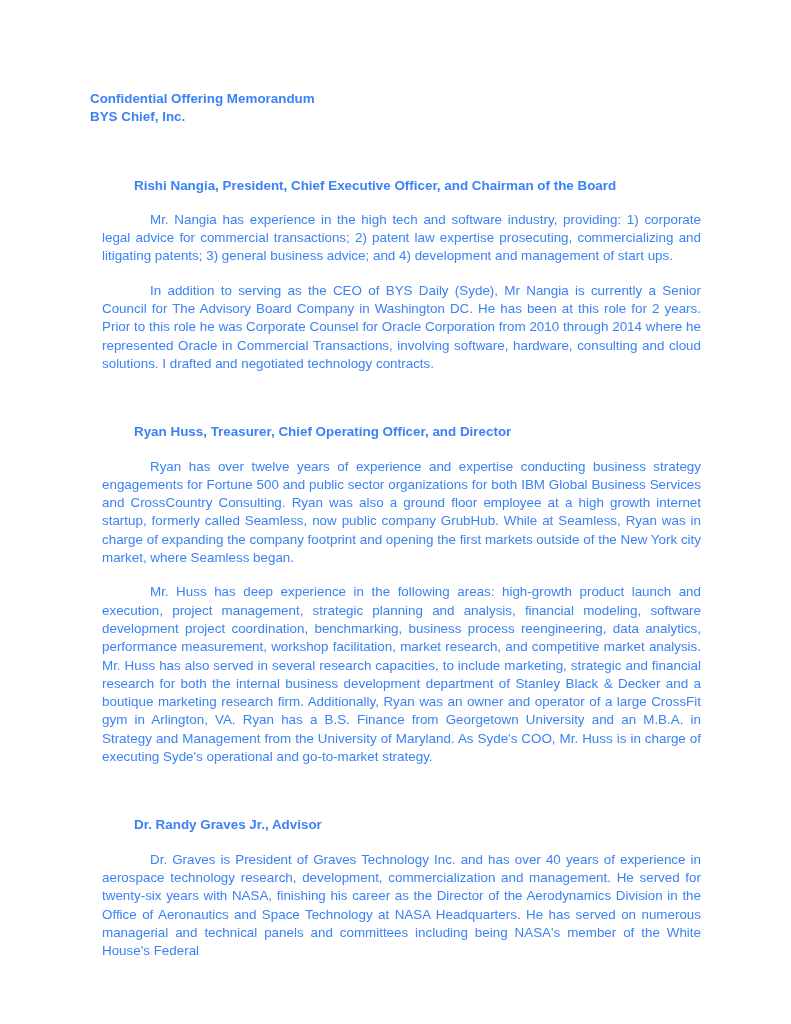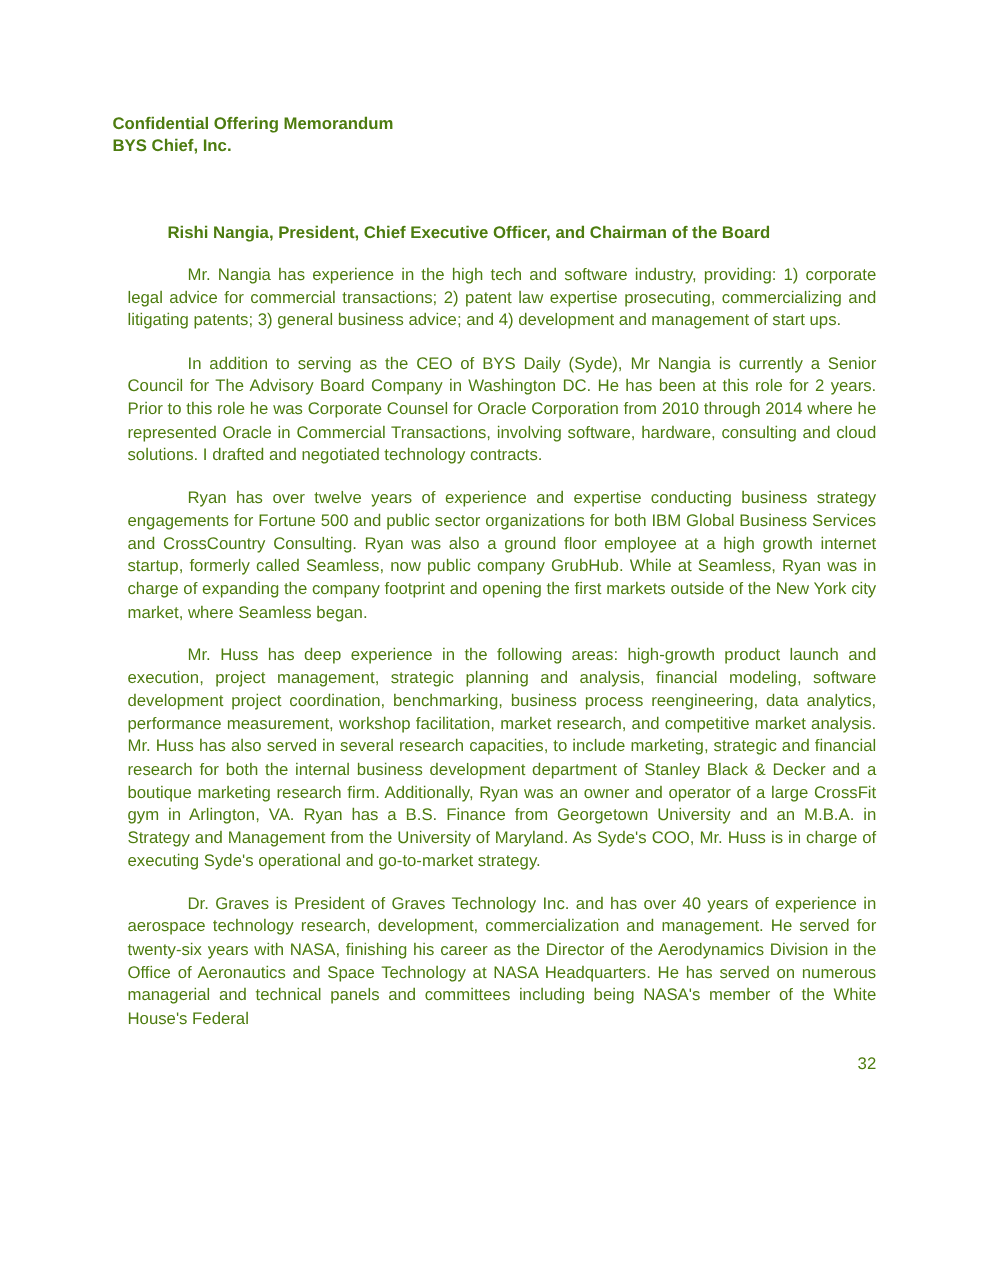--- a/index.html
+++ b/index.html
@@ -9,21 +9,21 @@
   }
   .page {
     position: relative;
     width: 791px;
     height: 972px;
     background: #ffffff;
     overflow: hidden;
     font-family: "Liberation Sans", "DejaVu Sans", sans-serif;
     font-size: 13.4px;
     line-height: 18.3px;
-    color: #4d7c0f;
+    color: #3b82f6;
     box-sizing: border-box;
   }
   .content {
     padding: 90px 90px 0 90px;
   }
   .doc-header div {
     font-weight: bold;
   }
   .heading {
     font-size: 13.4px;
@@ -53,24 +53,26 @@
       <div>BYS Chief, Inc.</div>
     </div>
 
     <div class="section">
       <div class="heading">Rishi Nangia, President, Chief Executive Officer, and Chairman of the Board</div>
       <p>Mr. Nangia has experience in the high tech and software industry, providing: 1) corporate legal advice for commercial transactions; 2) patent law expertise prosecuting, commercializing and litigating patents; 3) general business advice; and 4) development and management of start ups.</p>
       <p>In addition to serving as the CEO of BYS Daily (Syde), Mr Nangia is currently a Senior Council for The Advisory Board Company in Washington DC.  He has been at this role for 2 years.  Prior to this role he was Corporate Counsel for Oracle Corporation from 2010 through 2014 where he represented Oracle in Commercial Transactions, involving software, hardware, consulting and cloud solutions. I drafted and negotiated technology contracts.</p>
     </div>
 
     <div class="section">
+      <div class="heading">Ryan Huss, Treasurer, Chief Operating Officer, and Director</div>
       <p>Ryan has over twelve years of experience and expertise conducting business strategy engagements for Fortune 500 and public sector organizations for both IBM Global Business Services and CrossCountry Consulting. Ryan was also a ground floor employee at a high growth internet startup, formerly called Seamless, now public company GrubHub.  While at Seamless, Ryan was in charge of expanding the company footprint and opening the first markets outside of the New York city market, where Seamless began.</p>
       <p>Mr. Huss has deep experience in the following areas: high-growth product launch and execution, project management, strategic planning and analysis, financial modeling, software development project coordination, benchmarking, business process reengineering, data analytics, performance measurement, workshop facilitation, market research, and competitive market analysis.  Mr. Huss has also served in several research capacities, to include marketing, strategic and financial research for both the internal business development department of Stanley Black &amp; Decker and a boutique marketing research firm. Additionally, Ryan was an owner and operator of a large CrossFit gym in Arlington, VA.  Ryan has a B.S. Finance from Georgetown University and an M.B.A. in Strategy and Management from the University of Maryland.  As Syde's COO, Mr. Huss is in charge of executing Syde's operational and go-to-market strategy.</p>
     </div>
 
     <div class="section">
+      <div class="heading">Dr. Randy Graves Jr., Advisor</div>
       <p>Dr. Graves is President of Graves Technology Inc. and has over 40 years of experience in aerospace technology research, development, commercialization and management. He served for twenty-six years with NASA, finishing his career as the Director of the Aerodynamics Division in the Office of Aeronautics and Space Technology at NASA Headquarters. He has served on numerous managerial and technical panels and committees including being NASA's member of the White House's Federal</p>
     </div>
 
     <div class="page-number">32</div>
 
   </div>
 </div>
 
 </body></html>

